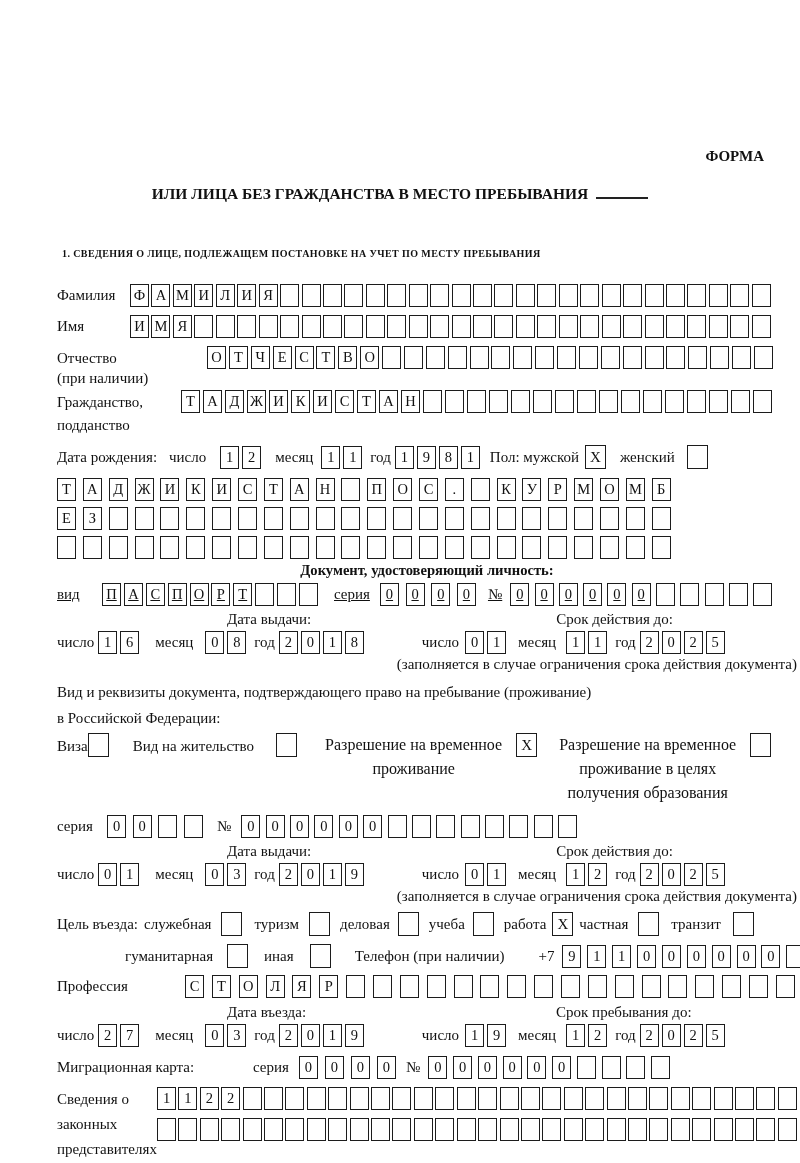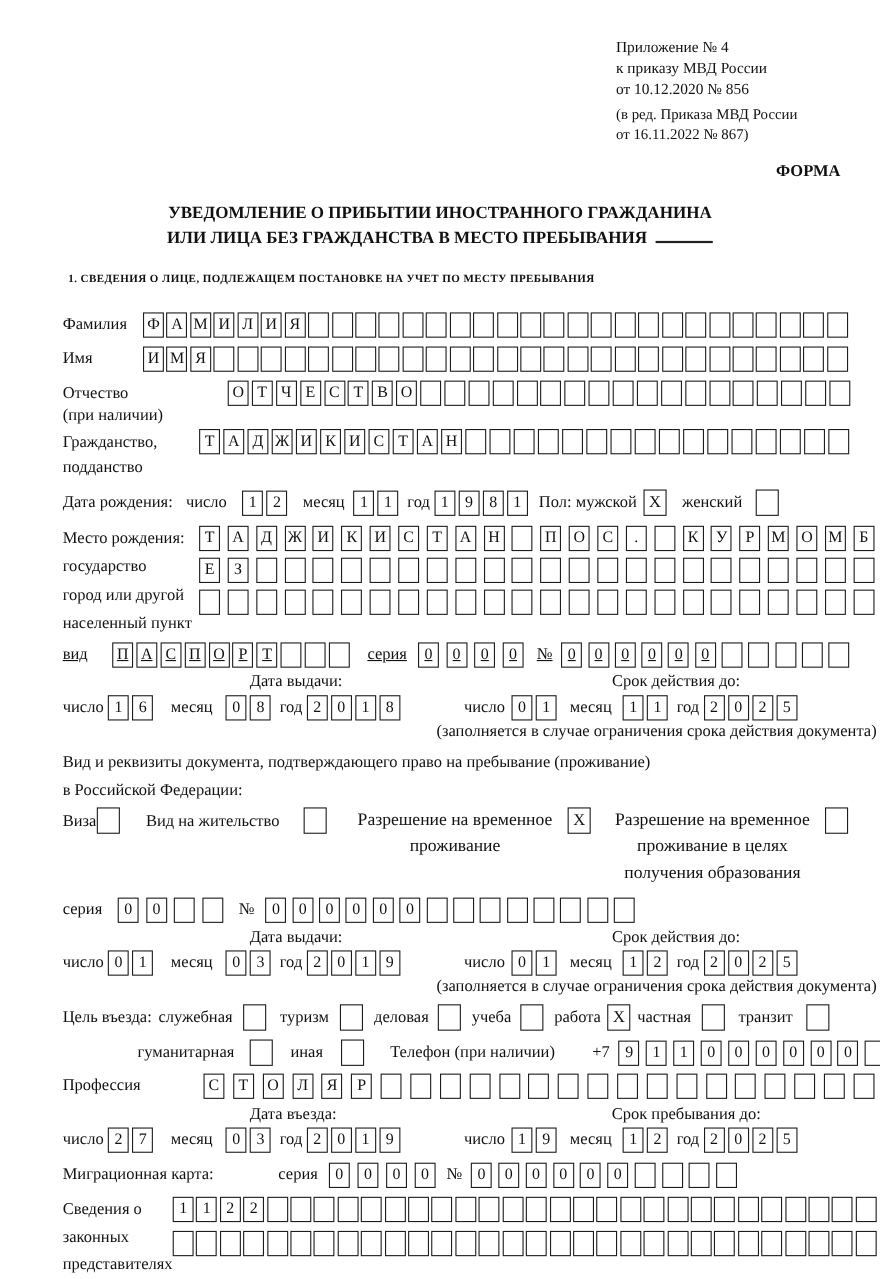--- a/index.html
+++ b/index.html
@@ -26,34 +26,24 @@
   .center{text-align:center;}
   .note{font-size:15px;}
   .bold{font-weight:bold;}
   .nw{white-space:nowrap;}
 </style>
 </head>
 <body>
 
 <div class="page">
 
-  <div class="appendix">
-    <div>Приложение № 4</div>
-    <div>к приказу МВД России</div>
-    <div>от 10.12.2020 № 856</div>
-    <div class="sub">
-      <div>(в ред. Приказа МВД России</div>
-      <div>от 16.11.2022 № 867)</div>
-    </div>
-  </div>
 
   <div class="forma">ФОРМА</div>
 
   <div class="title">
-    <div>УВЕДОМЛЕНИЕ О ПРИБЫТИИ ИНОСТРАННОГО ГРАЖДАНИНА</div>
     <div>
       <span>ИЛИ ЛИЦА БЕЗ ГРАЖДАНСТВА В МЕСТО ПРЕБЫВАНИЯ</span><span class="blank-line"></span>
     </div>
   </div>
 
   <div class="sec1">1. СВЕДЕНИЯ О ЛИЦЕ, ПОДЛЕЖАЩЕМ ПОСТАНОВКЕ НА УЧЕТ ПО МЕСТУ ПРЕБЫВАНИЯ</div>
 
   <div class="body">
 
     <div class="row" style="margin-top:4px;font-family:Liberation Serif, serif;">
@@ -218,26 +208,20 @@
           <span class="cell">8</span>
           <span class="cell">1</span>
         </span>
       <span class="lbl" style="margin-left:10px;">Пол: мужской</span>
       <span class="chk" style="margin-left:6px;">X</span>
       <span class="lbl" style="margin-left:14px;">женский</span>
       <span class="chk" style="margin-left:12px;"></span>
     </div>
 
     <div class="rowt" style="margin-top:9px;">
-      <span class="stack" style="width:124px;">
-        <span class="lbl nw" style="line-height:25px;">Место рождения:</span>
-        <span class="lbl nw" style="line-height:25px;">государство</span>
-        <span class="lbl nw" style="line-height:26px;">город или другой</span>
-        <span class="lbl nw" style="line-height:26px;">населенный пункт</span>
-      </span>
       <span class="stack">
         <span class="cells" style="width:614px;">
             <span class="cell">Т</span>
             <span class="cell">А</span>
             <span class="cell">Д</span>
             <span class="cell">Ж</span>
             <span class="cell">И</span>
             <span class="cell">К</span>
             <span class="cell">И</span>
             <span class="cell">С</span>
@@ -306,20 +290,21 @@
             <span class="cell"></span>
             <span class="cell"></span>
             <span class="cell"></span>
             <span class="cell"></span>
             <span class="cell"></span>
             <span class="cell"></span>
           </span>
       </span>
     </div>
 
+    <div class="center bold" style="width:740px;font-size:14.6px;margin-top:3px;">Документ, удостоверяющий личность:</div>
 
     <div class="row" style="margin-top:4px;text-decoration:underline;">
       <span class="lbl" style="width:45px;">вид</span>
       <span class="cells" style="width:216px;">
           <span class="cell">П</span>
           <span class="cell">А</span>
           <span class="cell">С</span>
           <span class="cell">П</span>
           <span class="cell">О</span>
           <span class="cell">Р</span>

